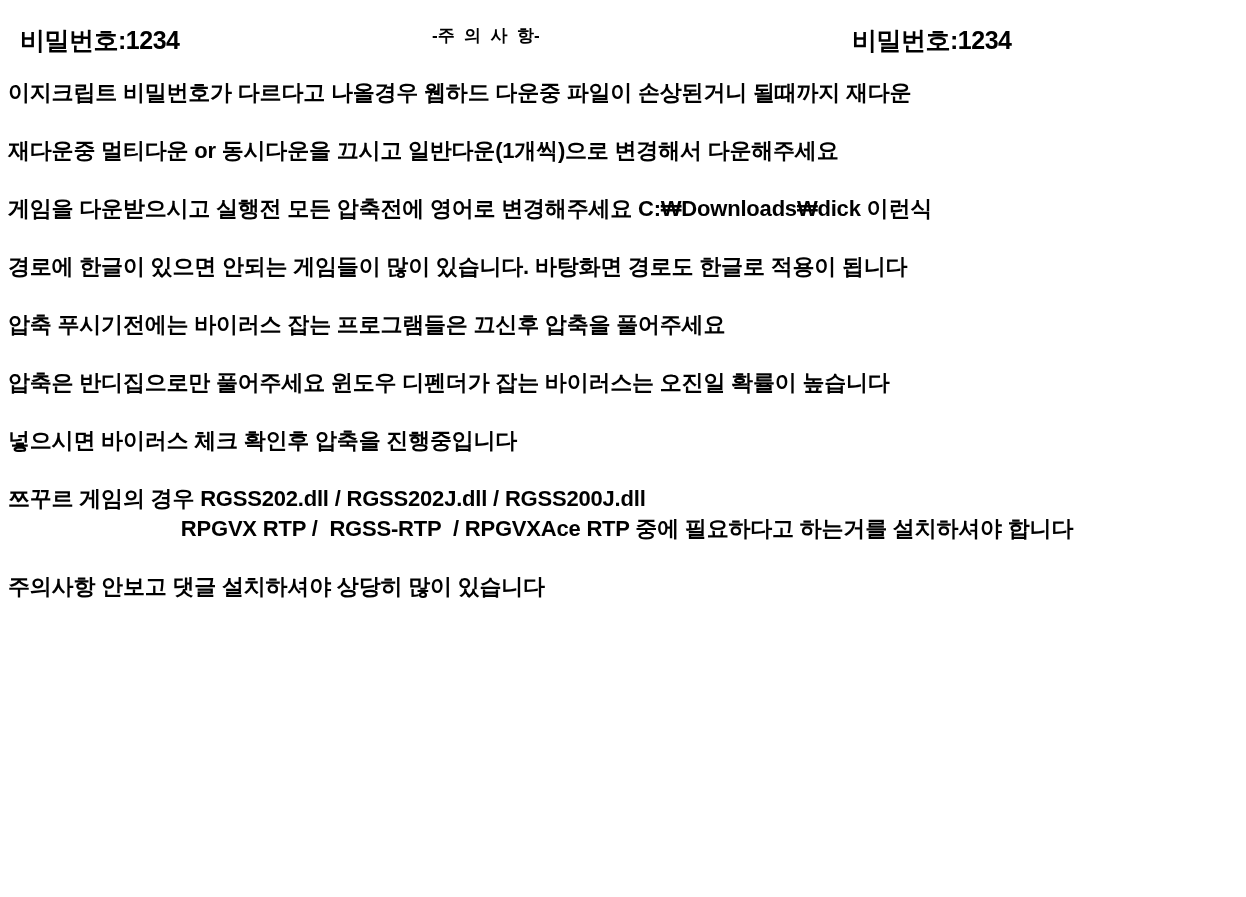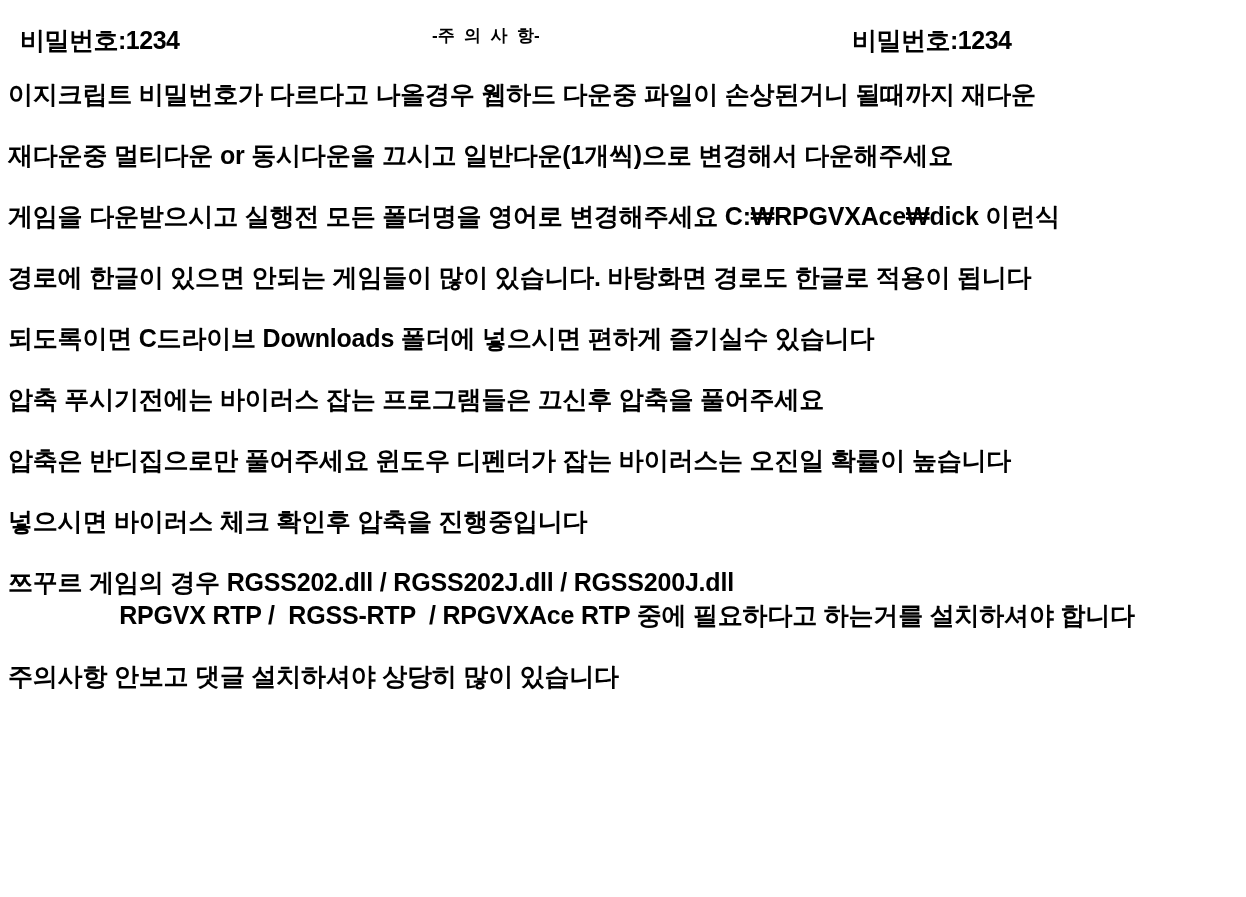--- a/index.html
+++ b/index.html
@@ -51,21 +51,21 @@
     font-weight: bold;
     letter-spacing: -0.5px;
   }
   .body-lines {
     position: absolute;
     top: 82px;
     left: 0;
     width: 1246px;
   }
   .line {
-    font-size: 25px;
+    font-size: 22px;
     font-weight: bold;
     padding-left: 8px;
     line-height: 1.0;
     white-space: pre;
     letter-spacing: -0.2px;
   }
   .gap-big { margin-top: 36px; }
   .gap-small { margin-top: 8px; text-align: center; }
   .first { margin-top: 0; }
 </style>
@@ -76,23 +76,22 @@
 
   <div class="header-row">
     <div class="header-left">비밀번호:1234</div>
     <div class="header-center">-주  의  사  항-</div>
     <div class="header-right">비밀번호:1234</div>
   </div>
 
   <div class="body-lines">
       <div class="line first">이지크립트 비밀번호가 다르다고 나올경우 웹하드 다운중 파일이 손상된거니 될때까지 재다운</div>
       <div class="line gap-big">재다운중 멀티다운 or 동시다운을 끄시고 일반다운(1개씩)으로 변경해서 다운해주세요</div>
-      <div class="line gap-big">게임을 다운받으시고 실행전 모든 폴더명을 영어로 변경해주세요 C:₩RPGVXAce₩dick 이런식</div>
+      <div class="line gap-big">게임을 다운받으시고 실행전 모든 압축전에 영어로 변경해주세요 C:₩Downloads₩dick 이런식</div>
       <div class="line gap-big">경로에 한글이 있으면 안되는 게임들이 많이 있습니다. 바탕화면 경로도 한글로 적용이 됩니다</div>
-      <div class="line gap-big">되도록이면 C드라이브 Downloads 폴더에 넣으시면 편하게 즐기실수 있습니다</div>
       <div class="line gap-big">압축 푸시기전에는 바이러스 잡는 프로그램들은 끄신후 압축을 풀어주세요</div>
       <div class="line gap-big">압축은 반디집으로만 풀어주세요 윈도우 디펜더가 잡는 바이러스는 오진일 확률이 높습니다</div>
       <div class="line gap-big">넣으시면 바이러스 체크 확인후 압축을 진행중입니다</div>
       <div class="line gap-big">쯔꾸르 게임의 경우 RGSS202.dll / RGSS202J.dll / RGSS200J.dll</div>
       <div class="line gap-small">RPGVX RTP /  RGSS-RTP  / RPGVXAce RTP 중에 필요하다고 하는거를 설치하셔야 합니다</div>
       <div class="line gap-big">주의사항 안보고 댓글 설치하셔야 상당히 많이 있습니다</div>
     </div>
 
 </div>
 

